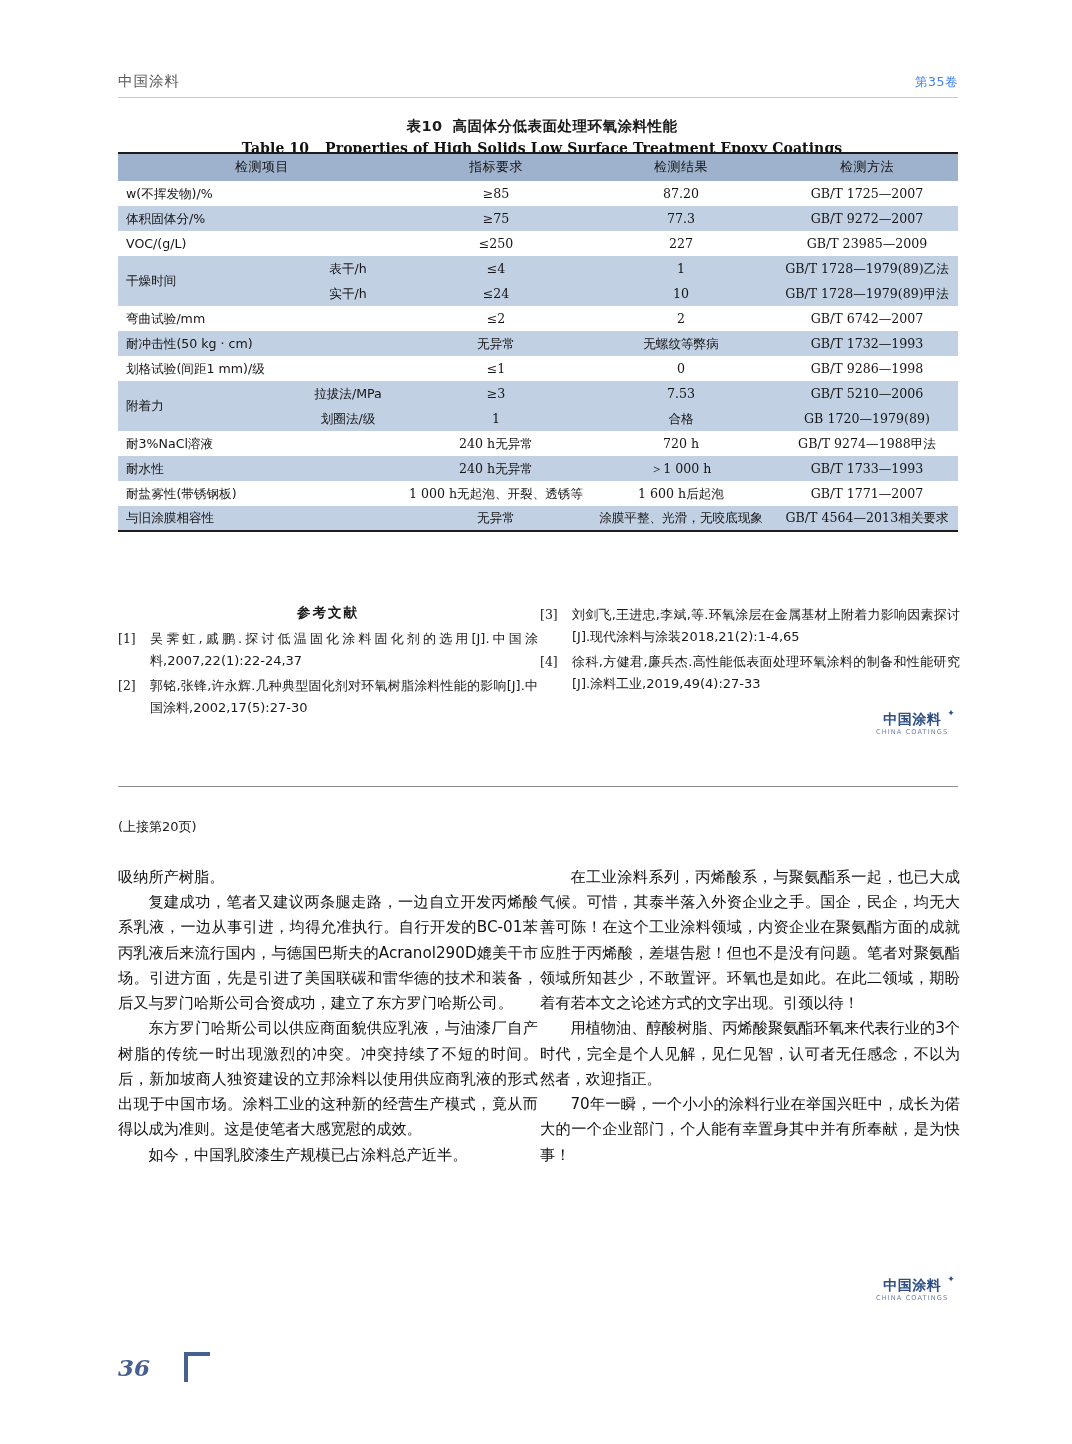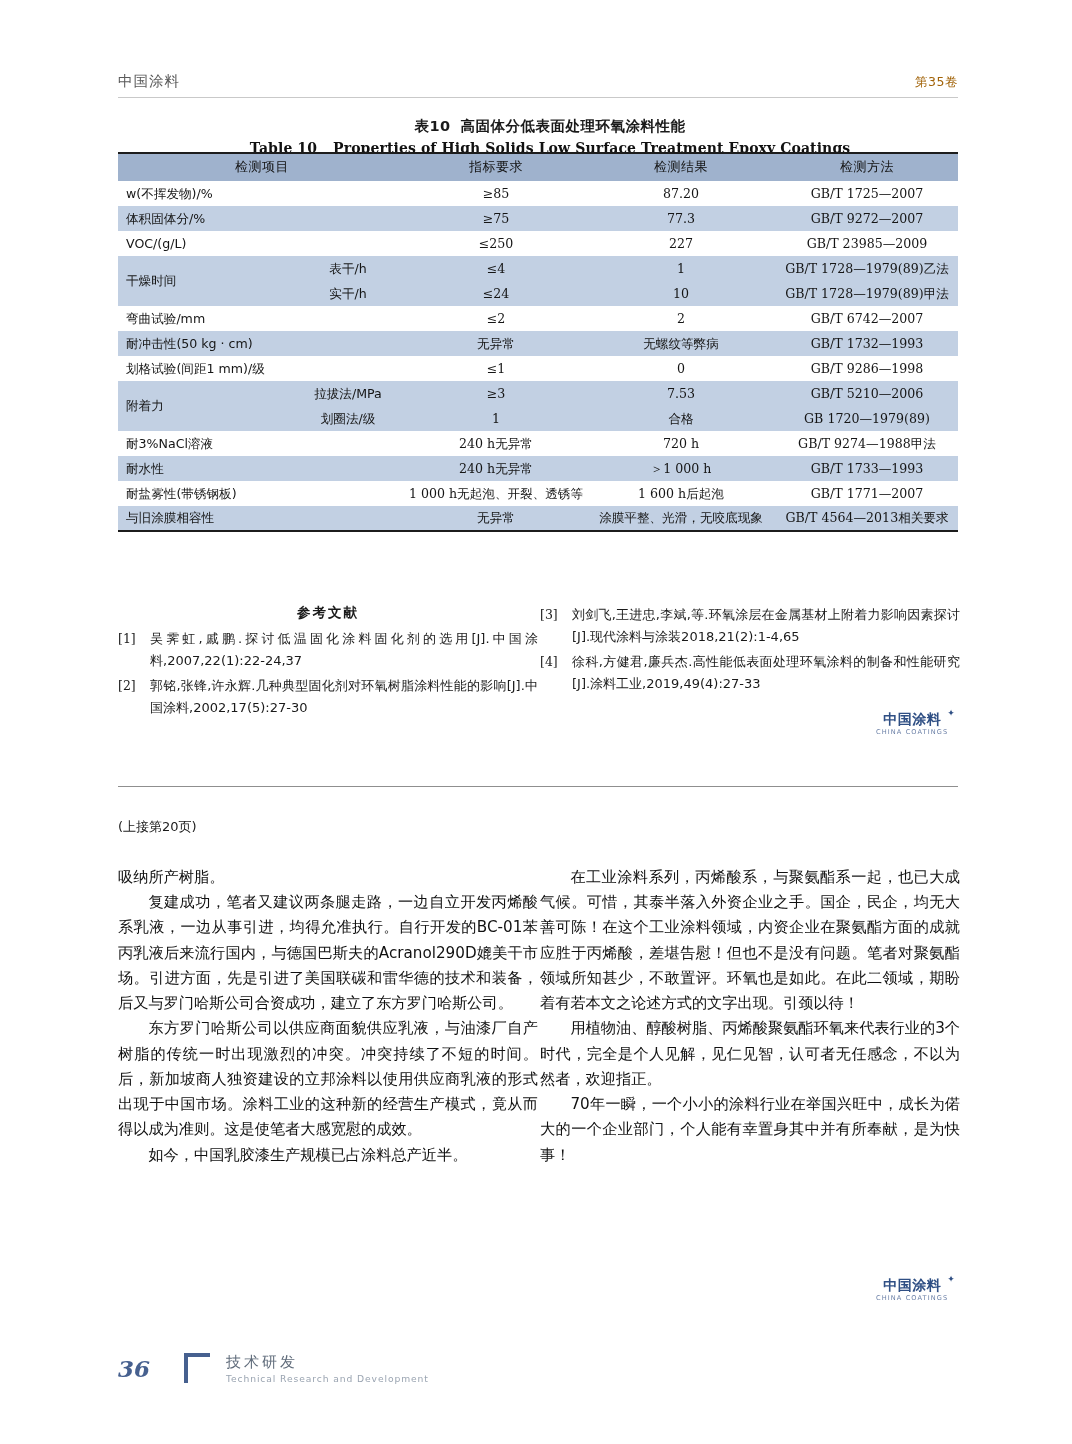--- a/index.html
+++ b/index.html
@@ -30,28 +30,28 @@
     box-sizing: border-box;
   }
   .page-head .journal {
     font-family: "DejaVu Sans", "Liberation Sans", sans-serif;
     font-size: 14.5px;
     color: #5a5a5a;
     letter-spacing: 1px;
   }
   .page-head .volume {
     font-size: 12.5px;
-    color: #a16207;
+    color: #3b82f6;
     letter-spacing: 0.5px;
   }
 
   
   .table-caption {
     position: absolute;
-    left: 130px;
+    left: 122px;
     top: 116px;
     width: 840px;
     text-align: center;
   }
   .caption-cn {
     font-size: 14.5px;
     font-weight: bold;
     color: #1a1a1a;
     letter-spacing: 0.5px;
     line-height: 1.5;
@@ -427,17 +427,13 @@
   </div>
 
 <div class="brand body-brand">
   <div class="b-cn"><span>中国涂料</span><span class="star">✦</span></div>
   <div class="b-en">CHINA COATINGS</div>
 </div>
 
 <div class="footer">
   <span class="pnum">36</span>
   <span class="bar"></span>
-  <span>
-    <span class="fcn">技术研发</span>
-    <div class="fen">Technical Research and Development</div>
-  </span>
 </div>
 
 </body></html>

